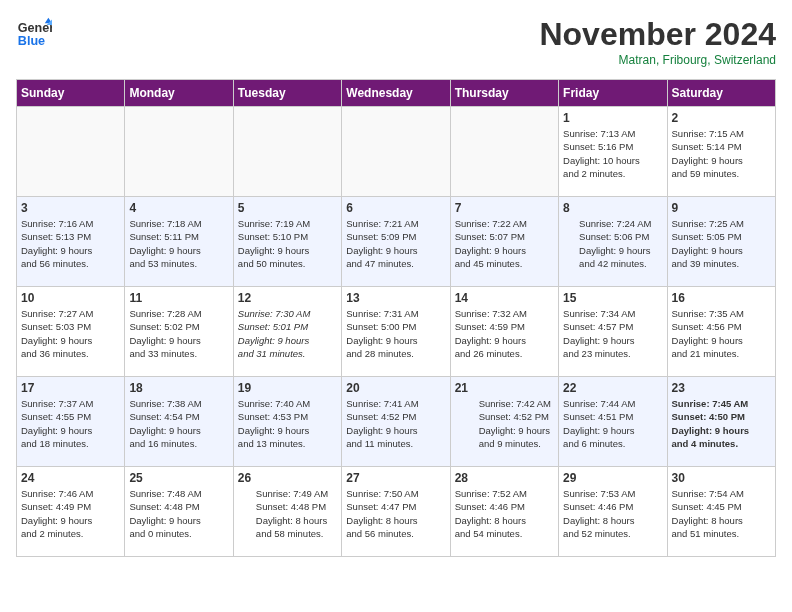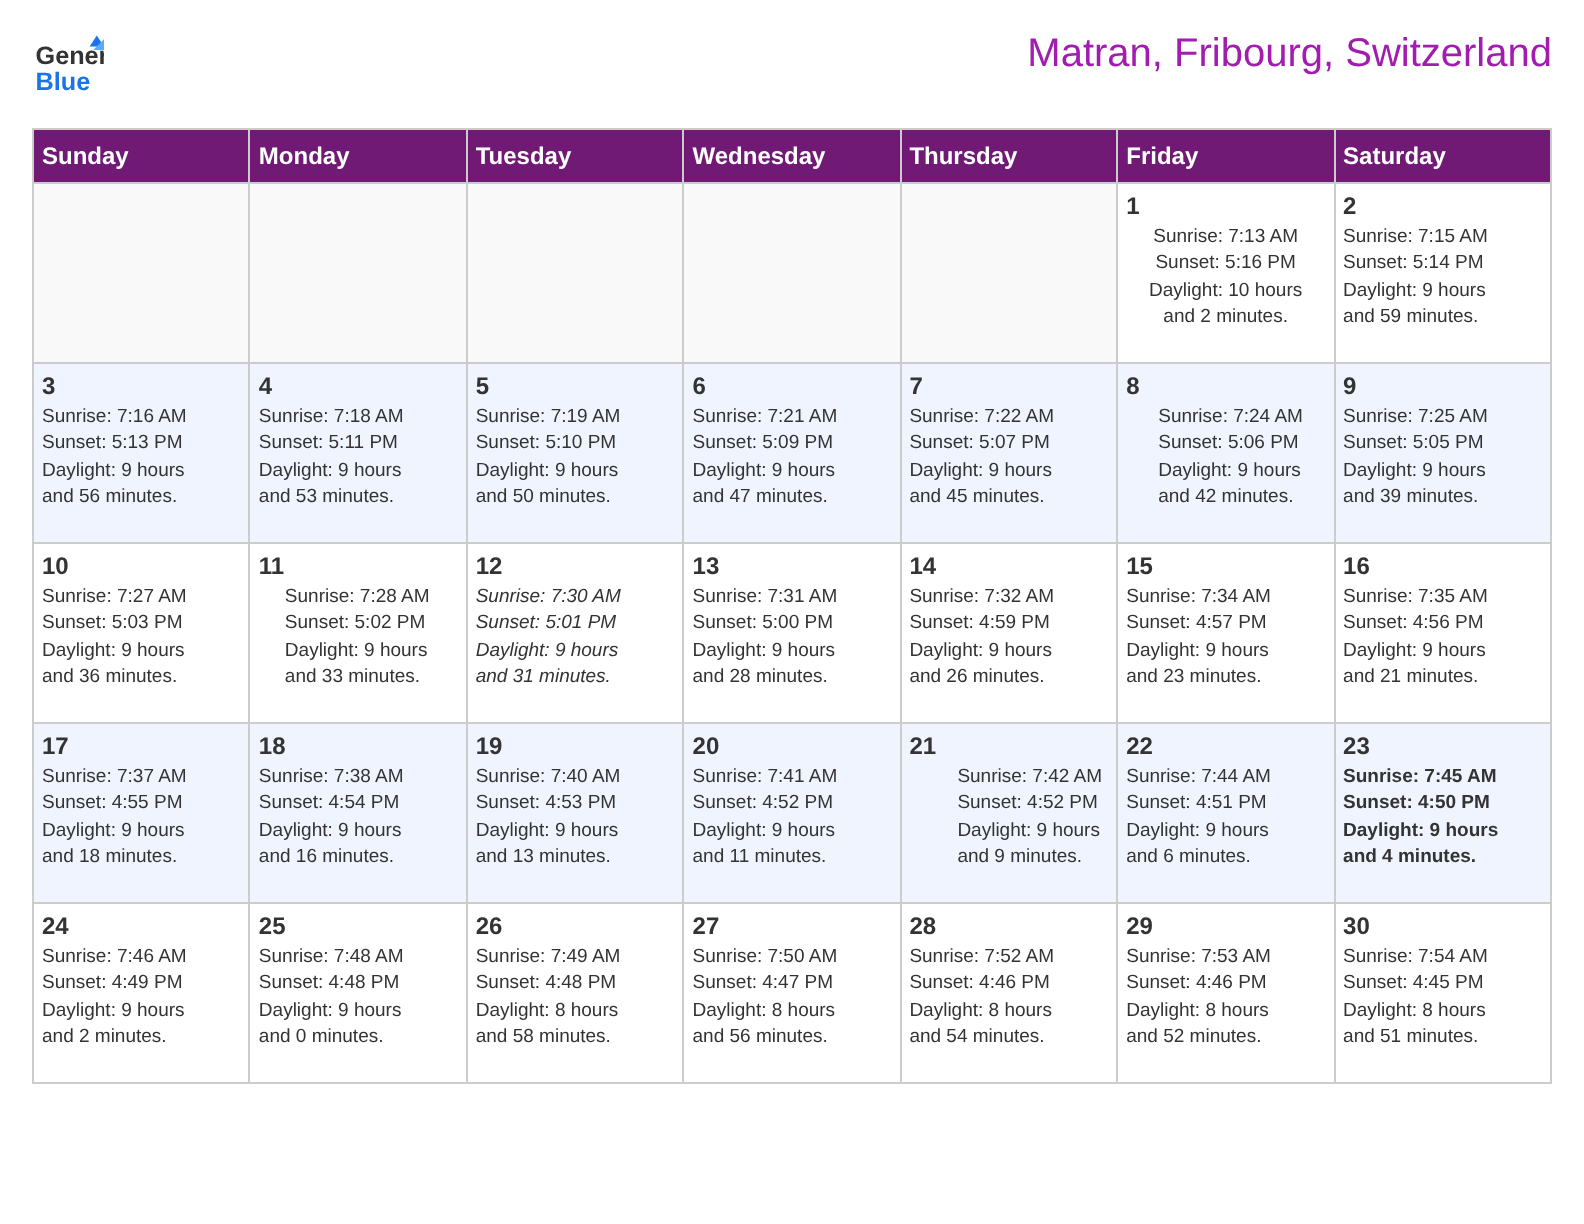--- a/index.html
+++ b/index.html
@@ -27,22 +27,22 @@
     }
     .title-area {
       text-align: right;
     }
     .month-title {
       font-size: 32px;
       font-weight: bold;
       color: #333;
     }
     .location-title {
-      font-size: 20px;
-      color: #a21caf;
+      font-size: 12px;
+      color: #15803d;
     }
     table {
       width: 100%;
       border-collapse: collapse;
       table-layout: fixed;
     }
     th {
       background-color: #701a75;
       color: #fff;
       font-size: 12px;
@@ -90,20 +90,21 @@
 <div class="header-area">
   <div class="logo">
     <svg class="logo-icon" viewBox="0 0 40 40">
       <text x="2" y="18" font-size="14" font-weight="bold" fill="#333" font-family="Arial">General</text>
       <text x="2" y="32" font-size="14" font-weight="bold" fill="#1a73e8" font-family="Arial">Blue</text>
       <polygon points="32,8 40,8 36,2" fill="#1a73e8"></polygon>
       <polygon points="34,10 40,10 40,4" fill="#5aabff"></polygon>
     </svg>
   </div>
   <div class="title-area">
+    <div class="month-title">November 2024</div>
     <div class="location-title">Matran, Fribourg, Switzerland</div>
   </div>
 </div>
 
 <table>
   <thead>
     <tr>
     <th>Sunday</th>
         <th>Monday</th>
         <th>Tuesday</th>
@@ -115,21 +116,21 @@
   </thead>
   <tbody id="calendar-body">
   <tr class="week-row-odd">
         <td class="empty"></td>
         <td class="empty"></td>
         <td class="empty"></td>
         <td class="empty"></td>
         <td class="empty"></td>
         <td>
           <div class="day-number">1</div>
-          <div class="day-info" style="white-space: pre-line; text-align: center;">Sunrise: 7:13 AM
+          <div class="day-info" style="white-space: pre-line;">Sunrise: 7:13 AM
 Sunset: 5:16 PM
 Daylight: 10 hours
 and 2 minutes.</div>
         </td>
         <td>
           <div class="day-number">2</div>
           <div class="day-info" style="white-space: pre-line;">Sunrise: 7:15 AM
 Sunset: 5:14 PM
 Daylight: 9 hours
 and 59 minutes.</div>
@@ -189,21 +190,21 @@
       <tr class="week-row-odd">
         <td>
           <div class="day-number">10</div>
           <div class="day-info" style="white-space: pre-line;">Sunrise: 7:27 AM
 Sunset: 5:03 PM
 Daylight: 9 hours
 and 36 minutes.</div>
         </td>
         <td>
           <div class="day-number">11</div>
-          <div class="day-info" style="white-space: pre-line; margin-left: 13px;">Sunrise: 7:28 AM
+          <div class="day-info" style="white-space: pre-line;">Sunrise: 7:28 AM
 Sunset: 5:02 PM
 Daylight: 9 hours
 and 33 minutes.</div>
         </td>
         <td>
           <div class="day-number">12</div>
           <div class="day-info" style="white-space: pre-line; font-style: italic;">Sunrise: 7:30 AM
 Sunset: 5:01 PM
 Daylight: 9 hours
 and 31 minutes.</div>
@@ -298,21 +299,21 @@
         </td>
         <td>
           <div class="day-number">25</div>
           <div class="day-info" style="white-space: pre-line;">Sunrise: 7:48 AM
 Sunset: 4:48 PM
 Daylight: 9 hours
 and 0 minutes.</div>
         </td>
         <td>
           <div class="day-number">26</div>
-          <div class="day-info" style="white-space: pre-line;">Sunrise: 7:49 AM
+          <div class="day-info" style="white-space: pre-line; margin-left: 18px;">Sunrise: 7:49 AM
 Sunset: 4:48 PM
 Daylight: 8 hours
 and 58 minutes.</div>
         </td>
         <td>
           <div class="day-number">27</div>
           <div class="day-info" style="white-space: pre-line;">Sunrise: 7:50 AM
 Sunset: 4:47 PM
 Daylight: 8 hours
 and 56 minutes.</div>

